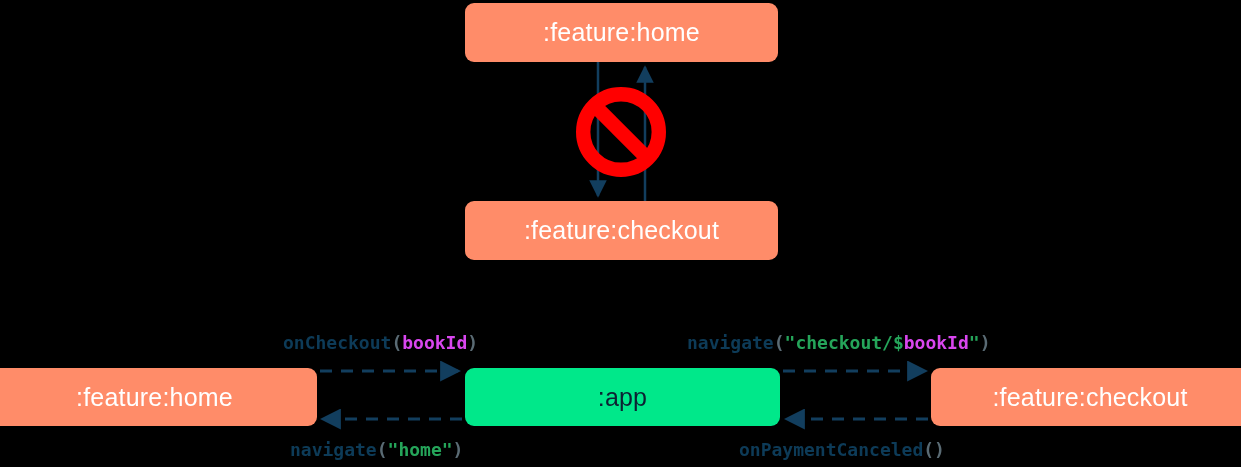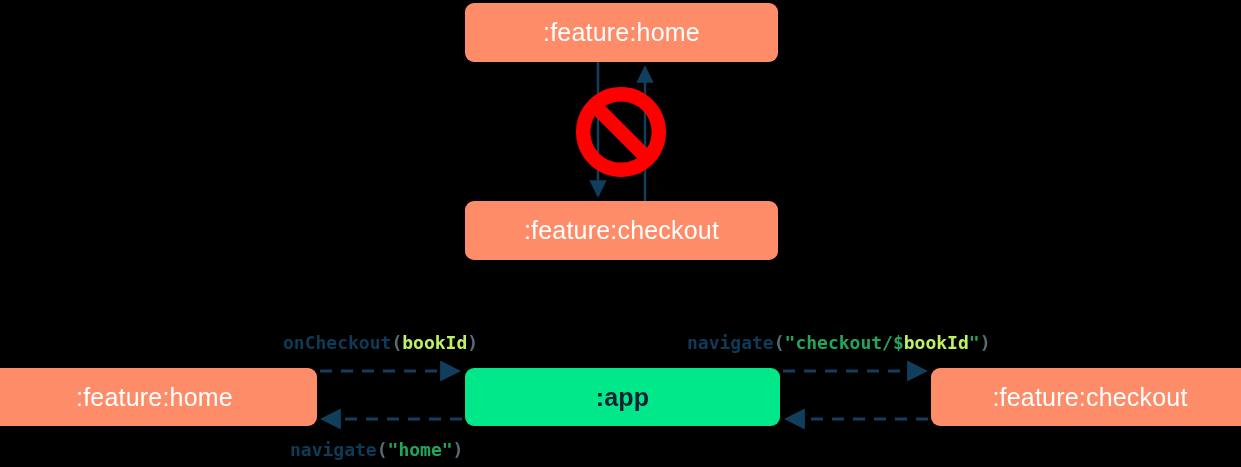--- a/index.html
+++ b/index.html
@@ -21,35 +21,35 @@
   }
   .node.orange{background:#FF8C69;color:#ffffff;}
   .node.green{background:#00E88A;color:#0c2233;}
 
   
   #node-home-top   {left:465px;top:3px;   width:313px;height:59px;}
   #node-checkout-top{left:465px;top:201px;width:313px;height:59px;}
 
   
   #node-home-bottom    {left:-8px;  top:368px; width:325px;height:58px;}
-  #node-app            {left:465px; top:368px; width:315px;height:58px;font-weight:bold;}
+  #node-app            {left:465px; top:368px; width:315px;height:58px;}
   #node-checkout-bottom{left:931px; top:368px; width:318px;height:58px;}
 
   svg.edges{position:absolute;left:0;top:0;width:1241px;height:467px;overflow:visible;}
 
   .lbl{
     position:absolute;
     font-family:"DejaVu Sans Mono", monospace;
     font-size:18px;
     font-weight:bold;
     white-space:nowrap;
     letter-spacing:0px;
   }
   .fn{color:#0d3b58;margin-top:16px;}
-  .ident{color:#bef264;}
+  .ident{color:#d946ef;}
   .paren{color:#5a6b74;}
   .str{color:#25a55a;}
 
   #lbl-oncheckout      {left:283px;top:332px;}
   #lbl-navigate-checkout{left:687px;top:332px;}
   #lbl-navigate-home   {left:290px;top:439px;}
   #lbl-onpaymentcancel {left:739px;top:439px;}
 
   
   #no-entry-icon{
@@ -114,14 +114,17 @@
   </div>
 
   <div class="lbl" id="lbl-navigate-checkout">
     <span class="fn">navigate</span><span class="paren">(</span><span class="str">"checkout/</span><span class="str">$</span><span class="ident">bookId</span><span class="str">"</span><span class="paren">)</span>
   </div>
 
   <div class="lbl" id="lbl-navigate-home">
     <span class="fn">navigate</span><span class="paren">(</span><span class="str">"home"</span><span class="paren">)</span>
   </div>
 
+  <div class="lbl" id="lbl-onpaymentcancel">
+    <span class="fn">onPaymentCanceled</span><span class="paren">()</span>
+  </div>
 
 </div>
 
 </body></html>

